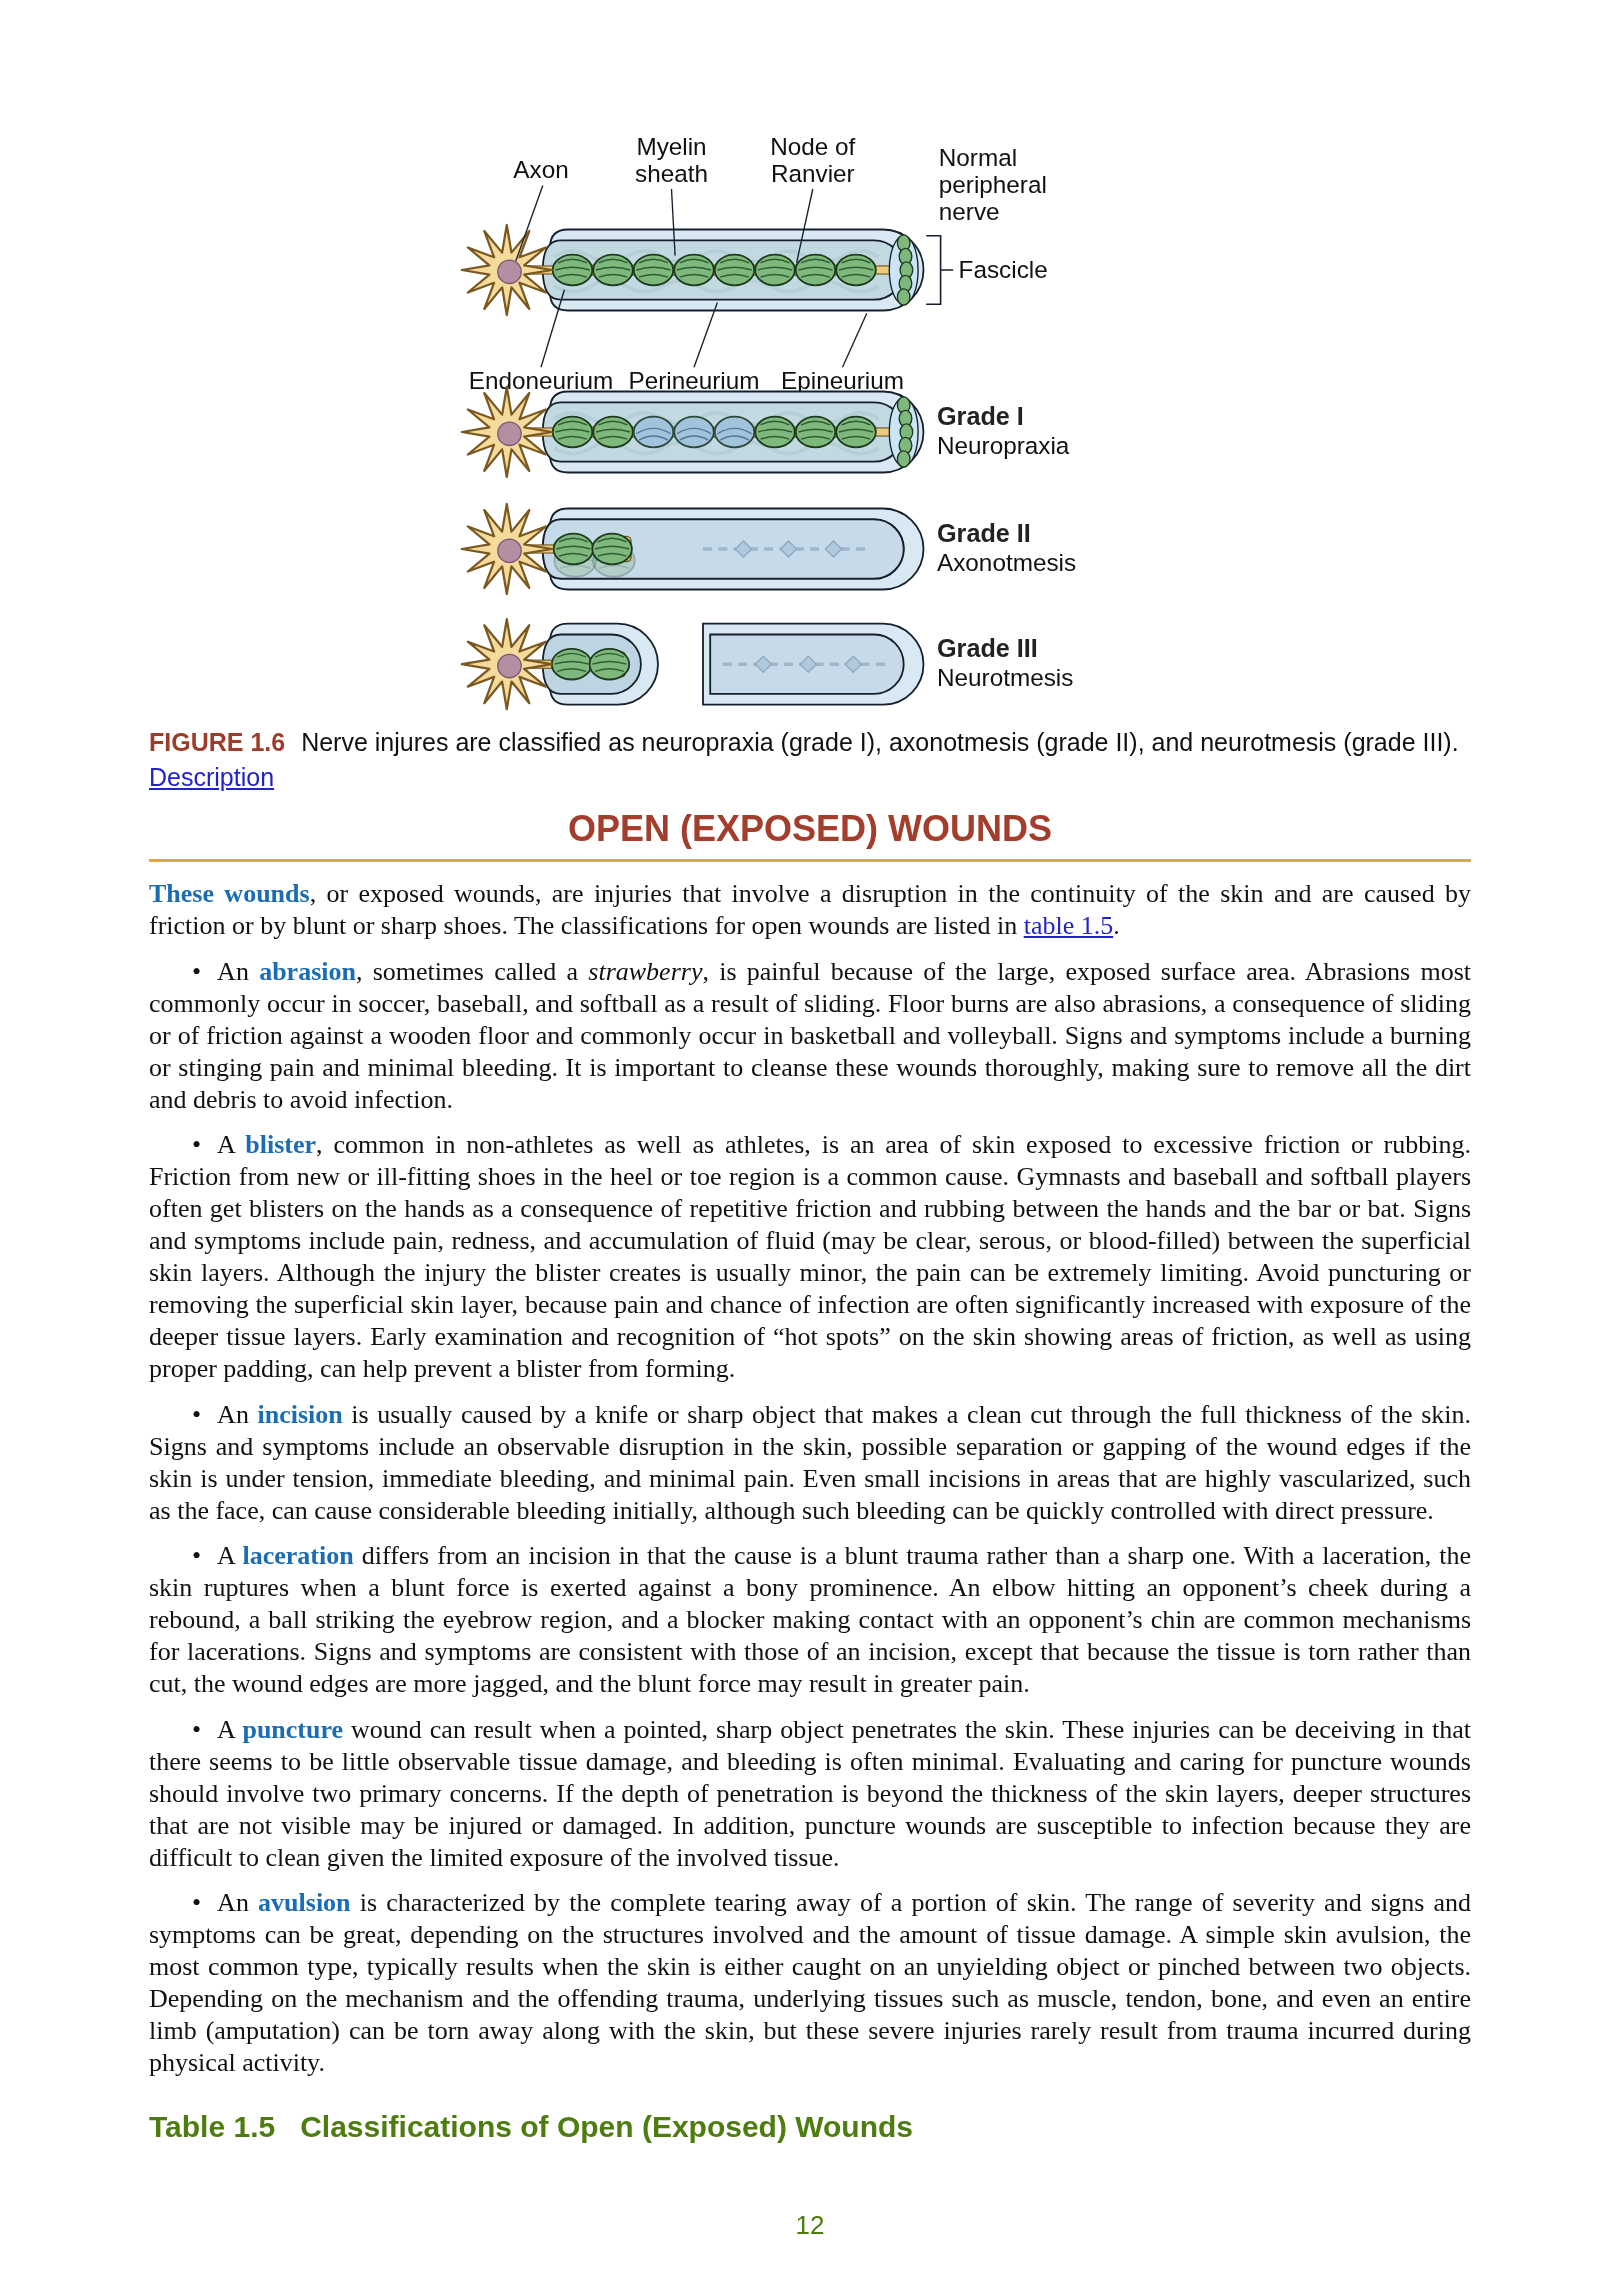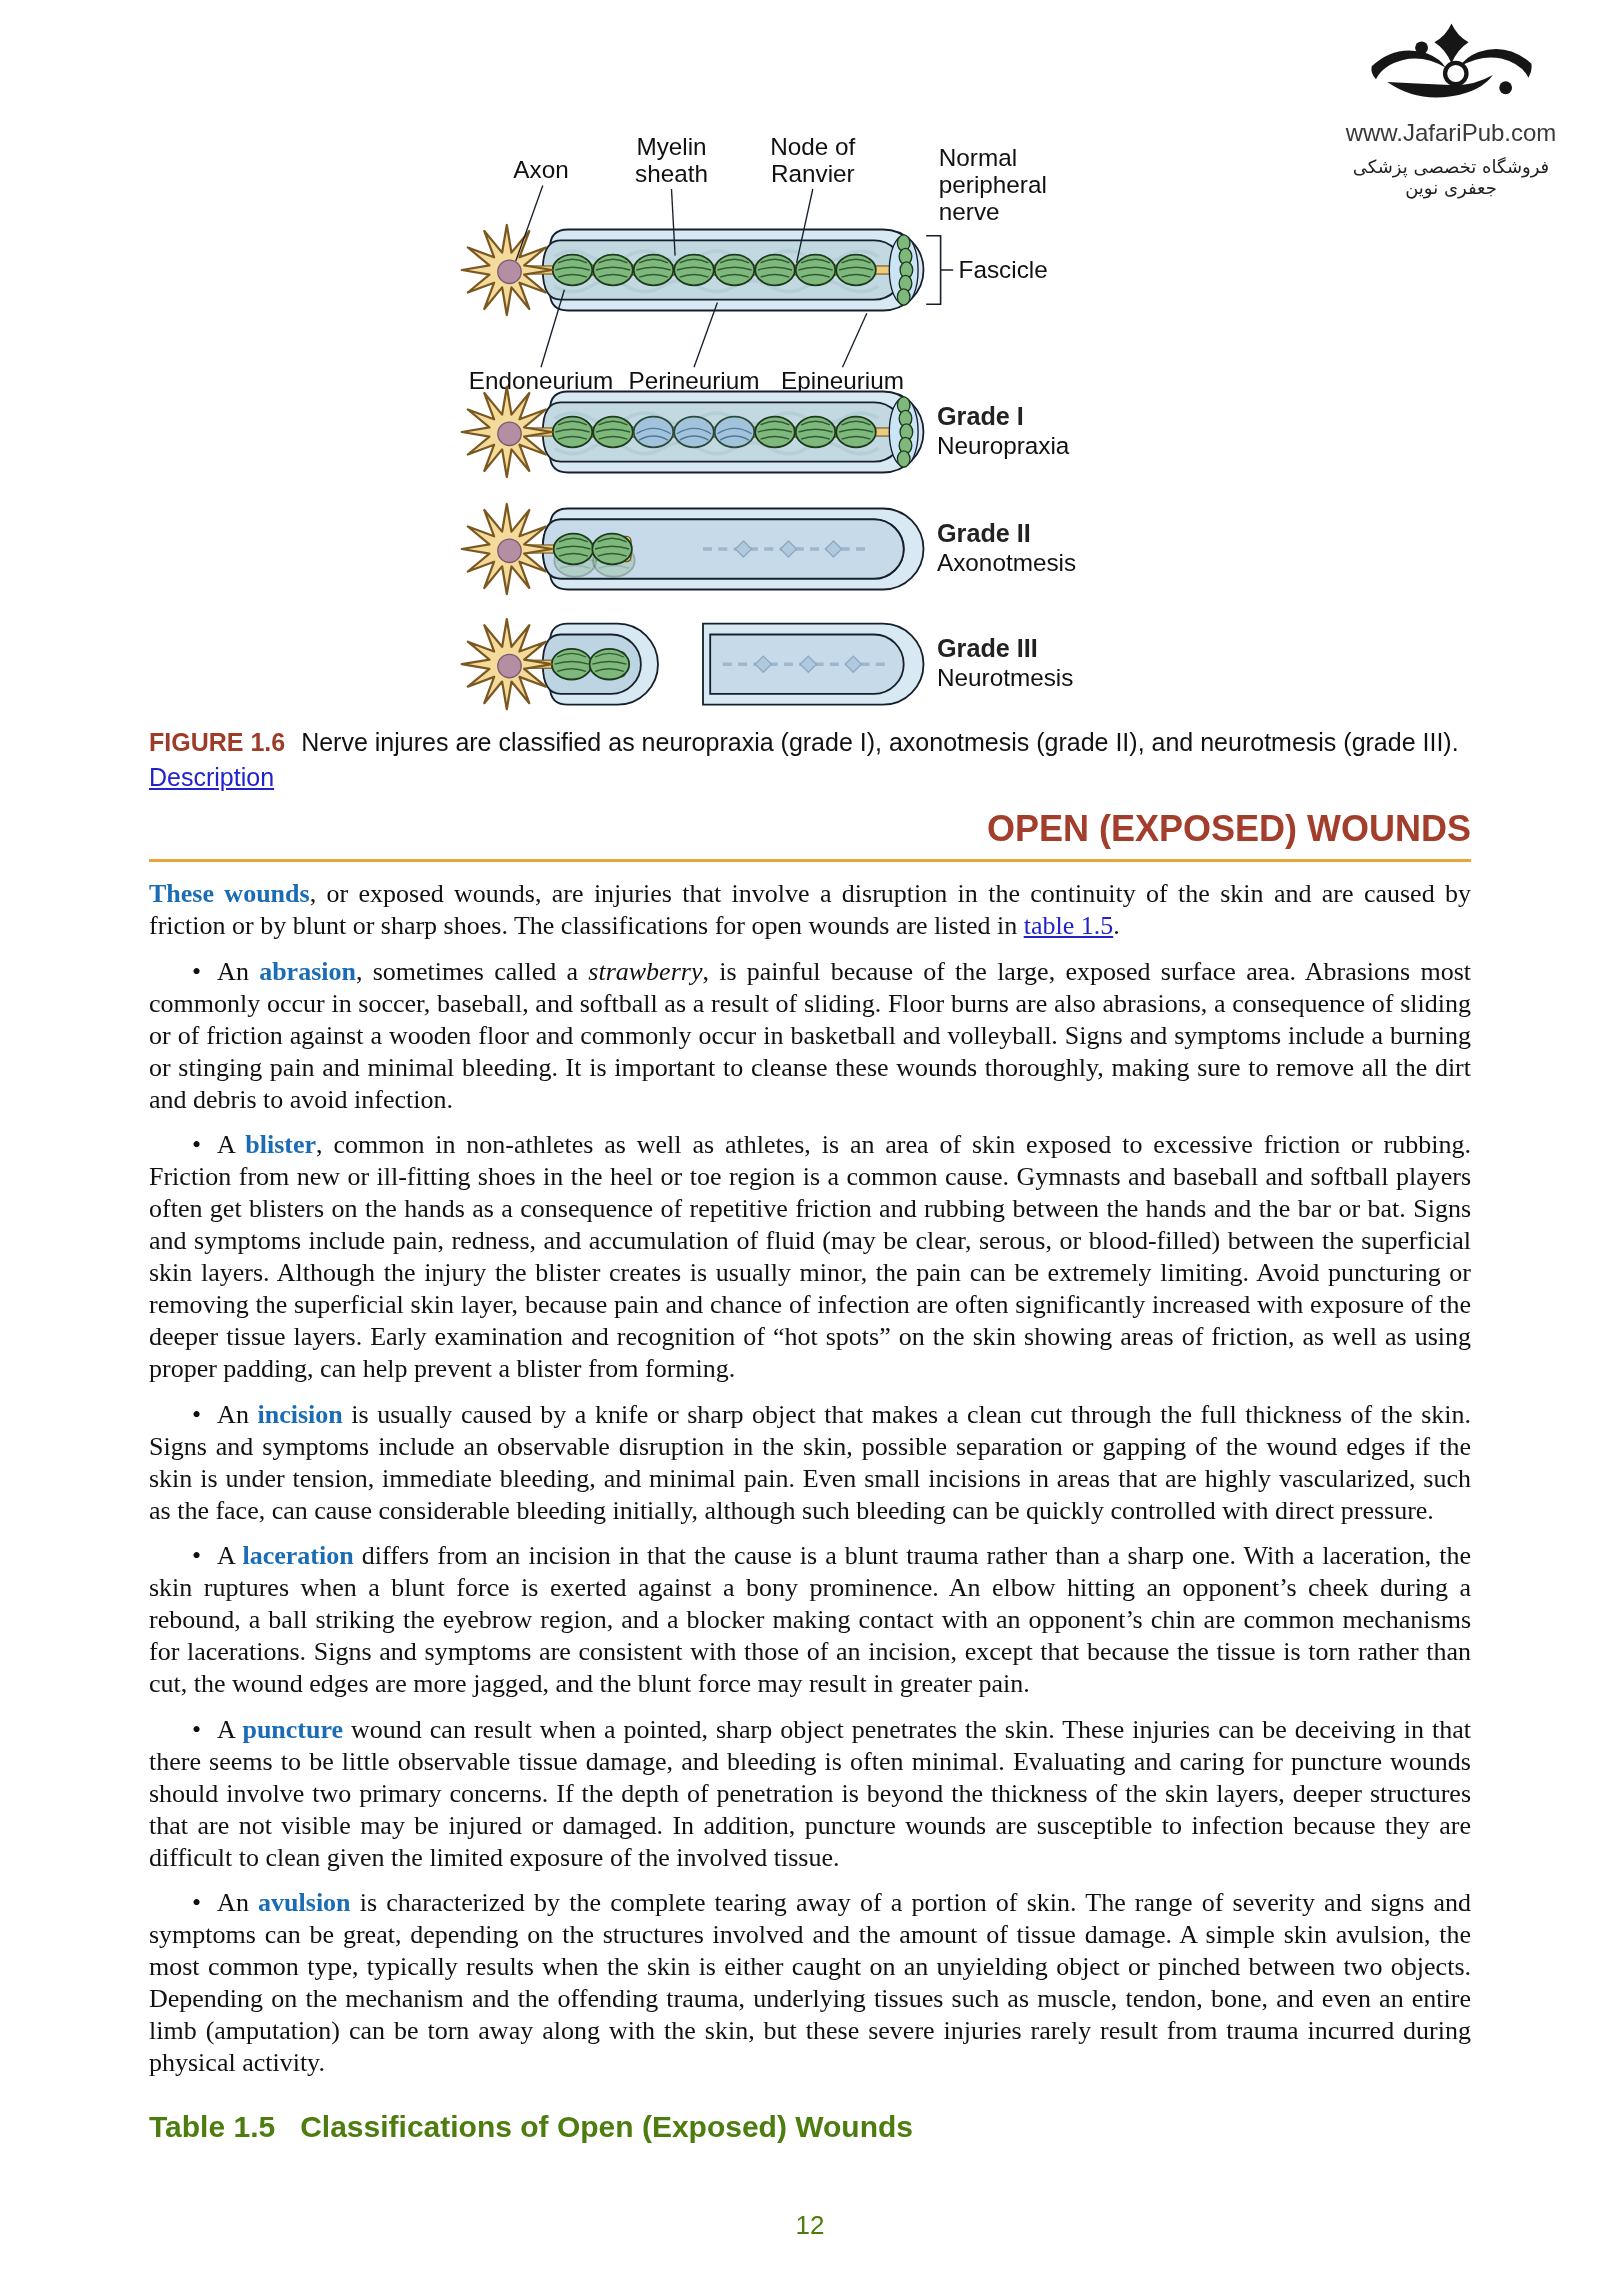--- a/index.html
+++ b/index.html
@@ -25,48 +25,35 @@
 
   
   .para{font-size:26px;line-height:32px;text-align:justify;margin:0 0 13.5px 0;}
   .bullet-para{text-indent:43px;}
   .bullet{padding-right:16px;}
   .term{color:#1a6cb5;font-weight:bold;}
   .textlink{color:#2222cc;text-decoration:underline;cursor:pointer;}
   .pre-bullets{margin-top:23.4px;}
 
   .main-heading{font-family:"Liberation Sans",sans-serif;font-size:36px;font-weight:bold;
-                color:#a23e2b;text-align:right;margin:16px 0 9px 0;}
+                color:#a23e2b;text-align:center;margin:16px 0 9px 0;}
   .heading-rule{border:none;border-top:3.6px solid #e9a43c;margin:0 0 16px 0;}
 
   .table-heading{font-family:"Liberation Sans",sans-serif;font-size:30px;font-weight:bold;
                  color:#4d7c0f;margin:31px 0 0 0;}
   .table-heading .tlabel{margin-right:25px;}
 
   .page-number{position:absolute;left:0;right:0;bottom:52px;text-align:center;
                font-family:"Liberation Sans",sans-serif;font-size:26px;color:#4d7c0f;}
 </style>
 </head>
 <body>
 
 <div class="page">
 
-  <header class="logo">
-    <svg width="171" height="97" viewBox="0 0 240 130">
-      <path d="M120,2 Q128,20 144,28 Q128,38 120,58 Q112,38 96,28 Q112,20 120,2 Z" fill="#161616"></path>
-      <circle cx="78" cy="36" r="9" fill="#161616"></circle>
-      <circle cx="196" cy="92" r="9" fill="#161616"></circle>
-      <path d="M8,62 Q42,30 86,44 Q104,51 112,64 Q82,46 52,53 Q24,60 14,80 Q6,72 8,62 Z" fill="#161616"></path>
-      <path d="M232,58 Q198,28 158,42 Q140,49 132,62 Q162,45 190,51 Q218,58 228,78 Q234,68 232,58 Z" fill="#161616"></path>
-      <path d="M30,84 Q70,112 120,104 Q162,97 178,74 Q150,90 118,88 Q70,86 30,84 Z" fill="#161616"></path>
-      <circle cx="126" cy="72" r="15" fill="none" stroke="#161616" stroke-width="6"></circle>
-    </svg>
-    <div class="logo-url">www.JafariPub.com</div>
-    <div class="logo-fa">فروشگاه تخصصی پزشکی جعفری نوین</div>
-  </header>
 
   <div class="margins">
 
     <figure>
       <svg class="fig-svg" width="675" height="594" viewBox="0 0 750 660">
         <defs>
           <g id="neuron-g">
             <polygon points="50,0 19.3,5.2 43.3,25 14.1,14.1 25,43.3 5.2,19.3 0,50 -5.2,19.3 -25,43.3 -14.1,14.1 -43.3,25 -19.3,5.2 -50,0 -19.3,-5.2 -43.3,-25 -14.1,-14.1 -25,-43.3 -5.2,-19.3 0,-50 5.2,-19.3 25,-43.3 14.1,-14.1 43.3,-25 19.3,-5.2" fill="#f4da9b" stroke="#7a581f" stroke-width="2.5" stroke-linejoin="round"></polygon>
             <circle cx="3" cy="2" r="13" fill="#b48ea2" stroke="#7d5a70" stroke-width="1.5"></circle>
           </g>

